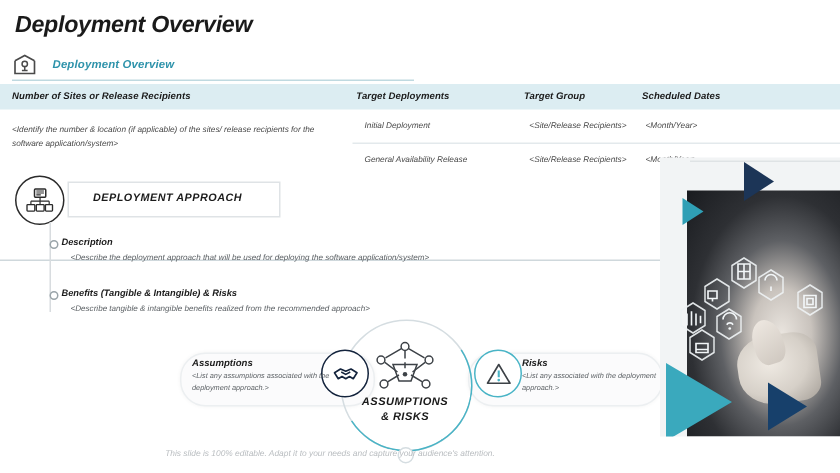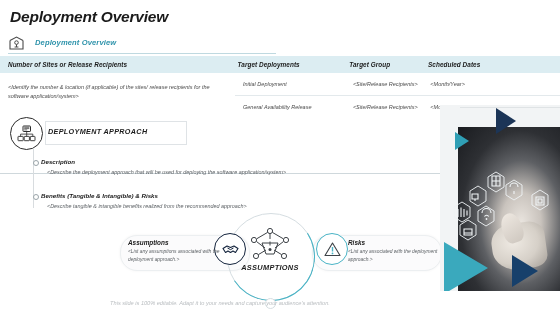--- a/index.html
+++ b/index.html
@@ -68,21 +68,21 @@
     position:absolute;left:10px;top:117px;width:31px;height:31px;
     border:1.3px solid #2b2b2b;border-radius:50%;
     display:flex;align-items:center;justify-content:center;
     background:#fff;
   }
   .da-labelbox{
     position:absolute;left:45px;top:121px;width:140px;height:22px;
     border:0.8px solid #dfe3e6;background:#fff;
   }
   .da-label{
-    position:absolute;left:48px;top:127px;
+    position:absolute;left:62px;top:127px;
     font-size:7.2px;font-weight:bold;letter-spacing:.35px;color:#1b1b1b;
   }
   .da-stem{
     position:absolute;left:33px;top:148px;width:0;height:60px;
     border-left:0.8px solid #d8dcdf;
   }
 
   .bullet{
     position:absolute;left:33px;width:300px;
   }
@@ -294,20 +294,21 @@
           <path d="M10.4 27.6 L18 23 M33.6 27.6 L26 23"></path>
           <path d="M14 16 L30 16 L26 27 L18 27 Z"></path>
           <path d="M22 14.5 L22 18.5"></path>
         </g>
         <circle cx="22" cy="22.5" r="1.5" fill="#3d4247"></circle>
       </svg>
     </div>
 
     <div class="ar-center-text">
       <div>ASSUMPTIONS</div>
+      <div>&amp; RISKS</div>
     </div>
 
     <div class="node" id="node-assumptions">
       <svg width="17" height="15" viewBox="0 0 17 15">
         <path d="M1 6.5 L5 4 L8.5 5.5 L12 4 L16 6.5 L13.5 10.5 L11 9 L8.5 10.5 L6 9 L3.5 10.5 Z" fill="none" stroke="#14243d" stroke-width="1.1" stroke-linejoin="round"></path>
         <path d="M5.5 6 L8.5 7.6 L11.5 6" fill="none" stroke="#14243d" stroke-width="1"></path>
       </svg>
     </div>
 
     <div class="node" id="node-risks">

